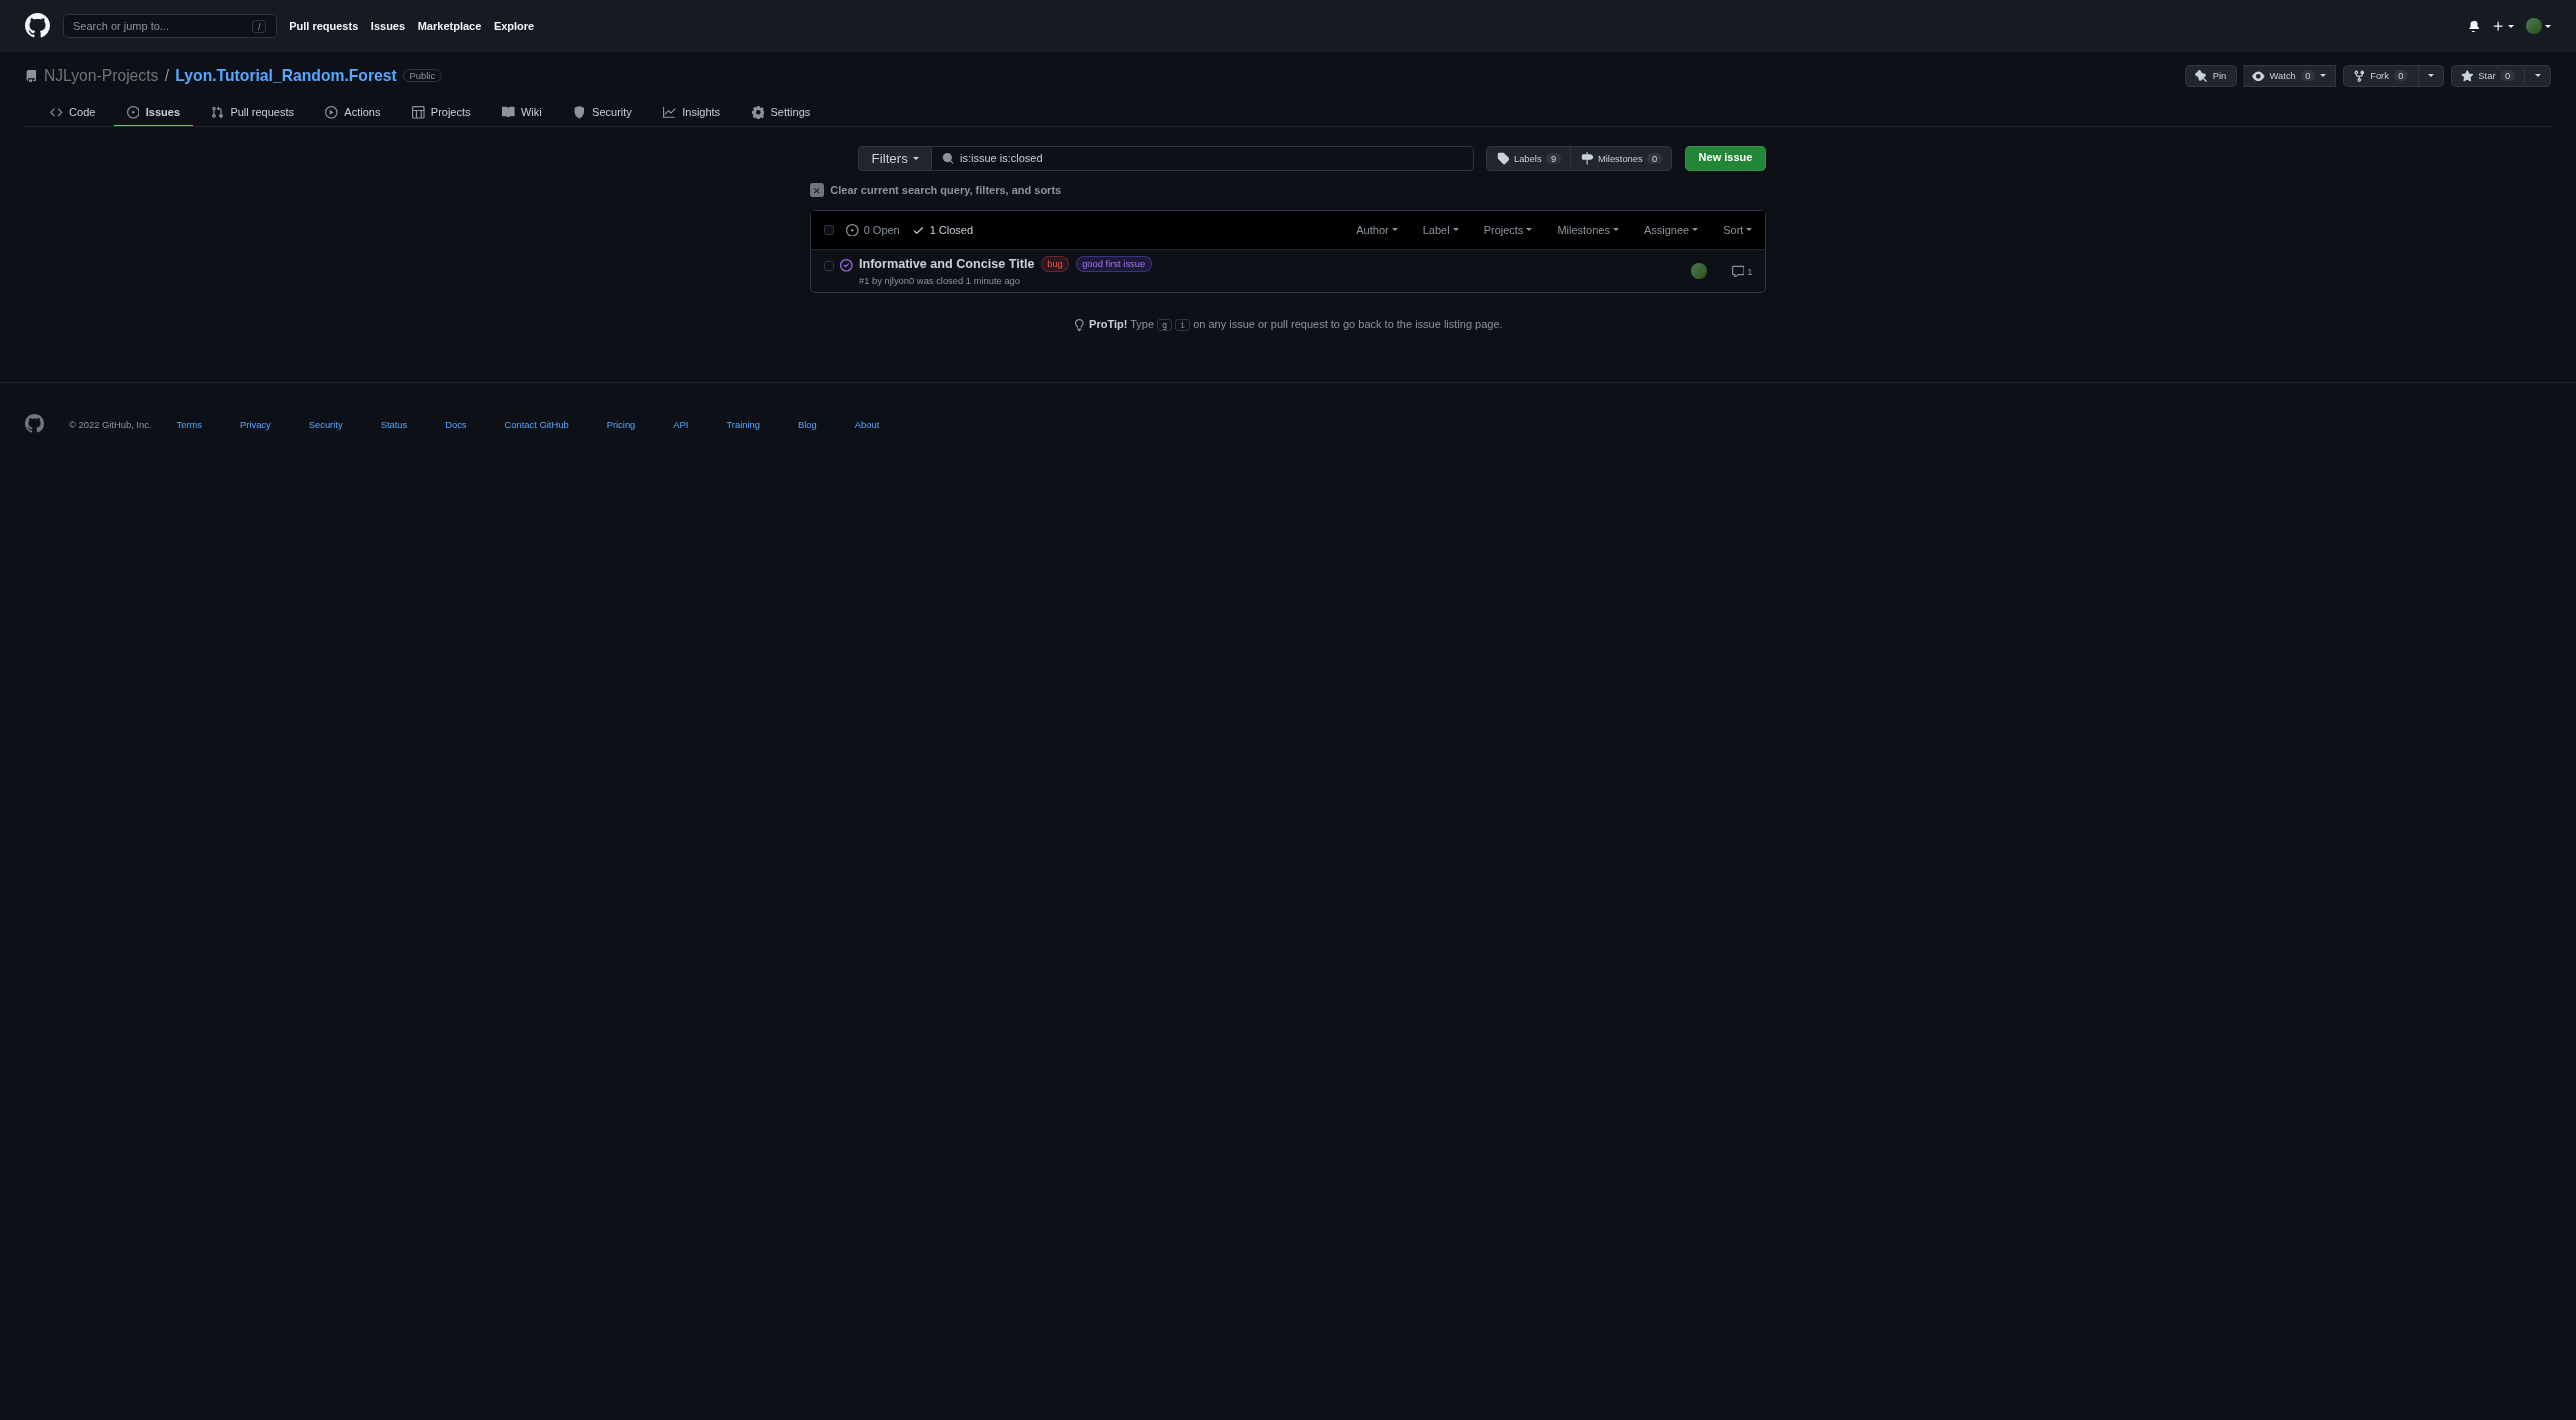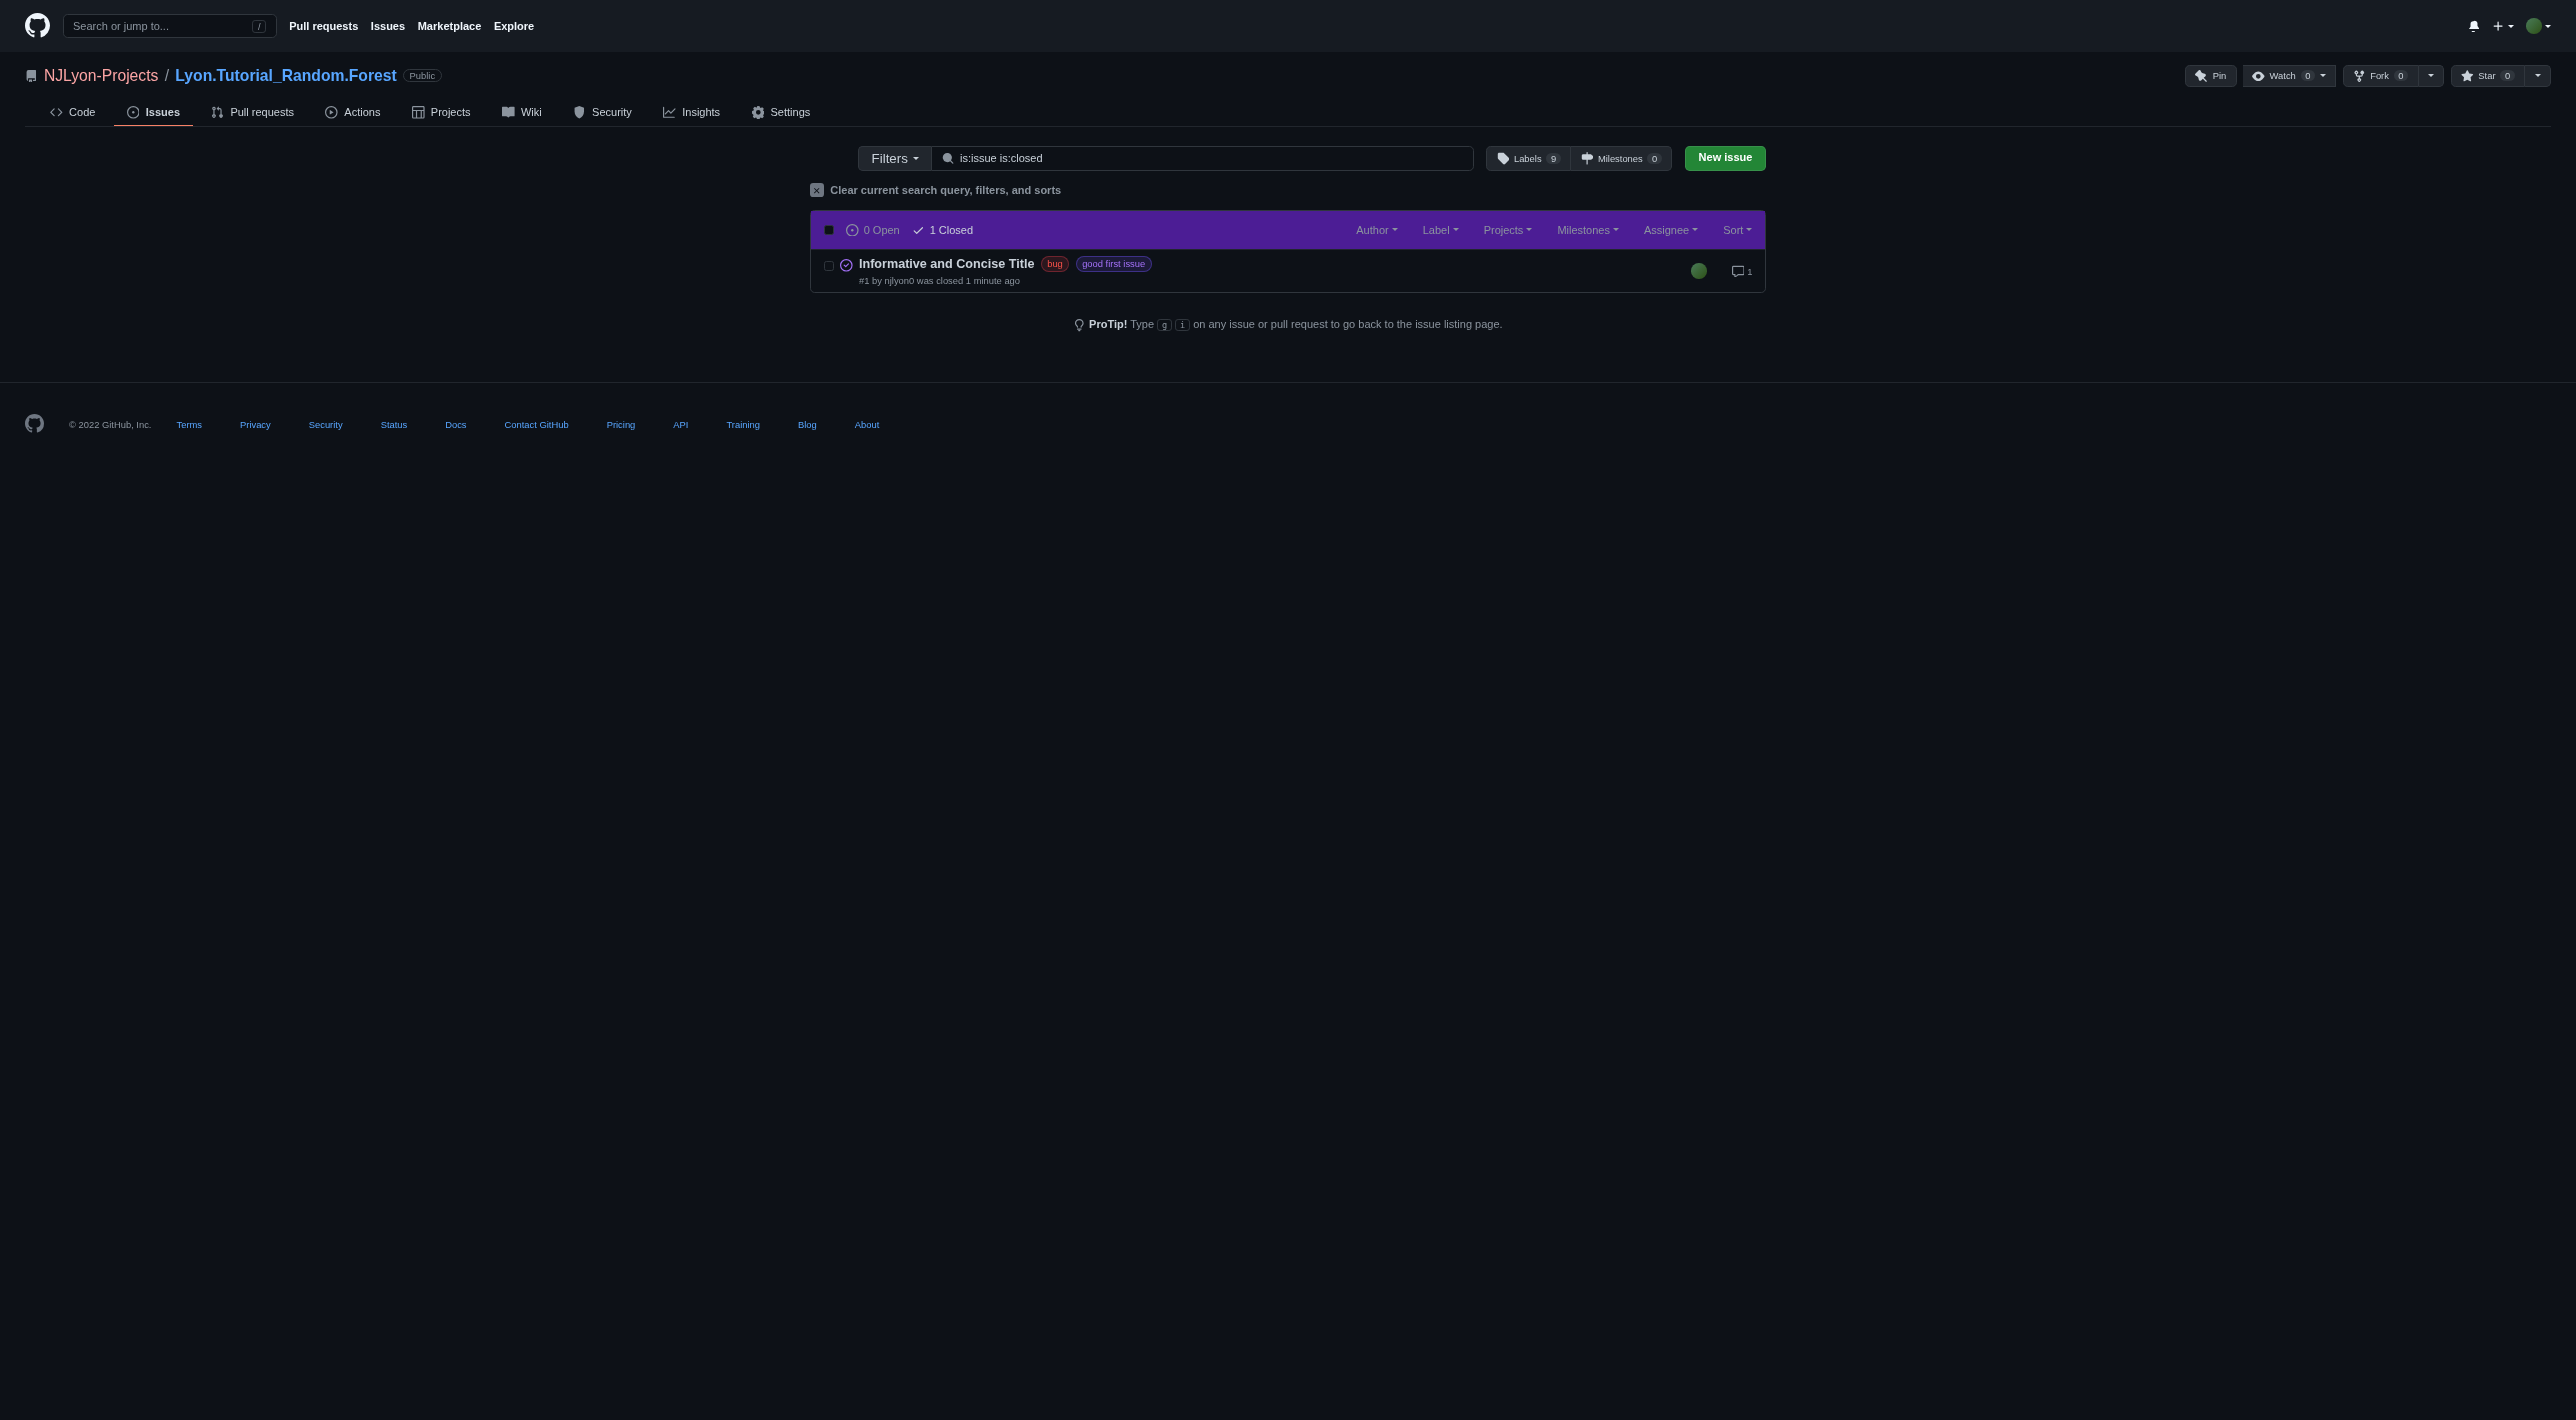--- a/index.html
+++ b/index.html
@@ -48,21 +48,21 @@
 }
 .nav-links { display: flex; gap: 12.6px; }
 .nav-links a { color: #f0f6fc; font-weight: 600; }
 .header-right { margin-left: auto; display: flex; align-items: center; gap: 12.6px; }
 .icon-btn { color: #f0f6fc; display: flex; align-items: center; gap: 3.1px; }
 .avatar { width: 15.7px; height: 15.7px; border-radius: 50%; background: linear-gradient(135deg,#4a7c59,#2d5016); }
 
 
 .repo-head { padding: 12.6px 25px 0; }
 .repo-title-row { display: flex; align-items: center; gap: 6.3px; margin-bottom: 12.6px; }
-.repo-link { color: #fca5a5; font-size: 15.7px; }
+.repo-link { color: #737373; font-size: 15.7px; }
 .repo-sep { color: #8b949e; font-size: 15.7px; }
 .repo-name { color: #58a6ff; font-size: 15.7px; font-weight: 600; }
 .visibility-badge {
   border: 0.8px solid #30363d;
   border-radius: 2em;
   padding: 0 5.5px;
   font-size: 9.4px;
   color: #8b949e;
 }
 .repo-actions { margin-left: auto; display: flex; gap: 6.3px; }
@@ -161,21 +161,21 @@
   background: #6e7681;
   width: 14px; height: 14px;
   border-radius: 3.1px;
   display: flex; align-items: center; justify-content: center;
   color: #0d1117;
 }
 
 
 .issues-box { border: 0.8px solid #30363d; border-radius: 4.7px; }
 .issues-header {
-  background: #4c1d95;
+  background: #000000;
   padding: 12.6px;
   display: flex;
   align-items: center;
   gap: 12.6px;
   border-bottom: 0.8px solid #21262d;
 }
 .checkbox { width: 10.2px; height: 10.2px; border: 0.8px solid #30363d; border-radius: 2.4px; background: #0d1117; }
 .state-links { display: flex; gap: 12.6px; }
 .state-link { display: flex; align-items: center; gap: 4.7px; color: #8b949e; }
 .state-link.active { color: #c9d1d9; font-weight: 400; justify-content: space-between; }

